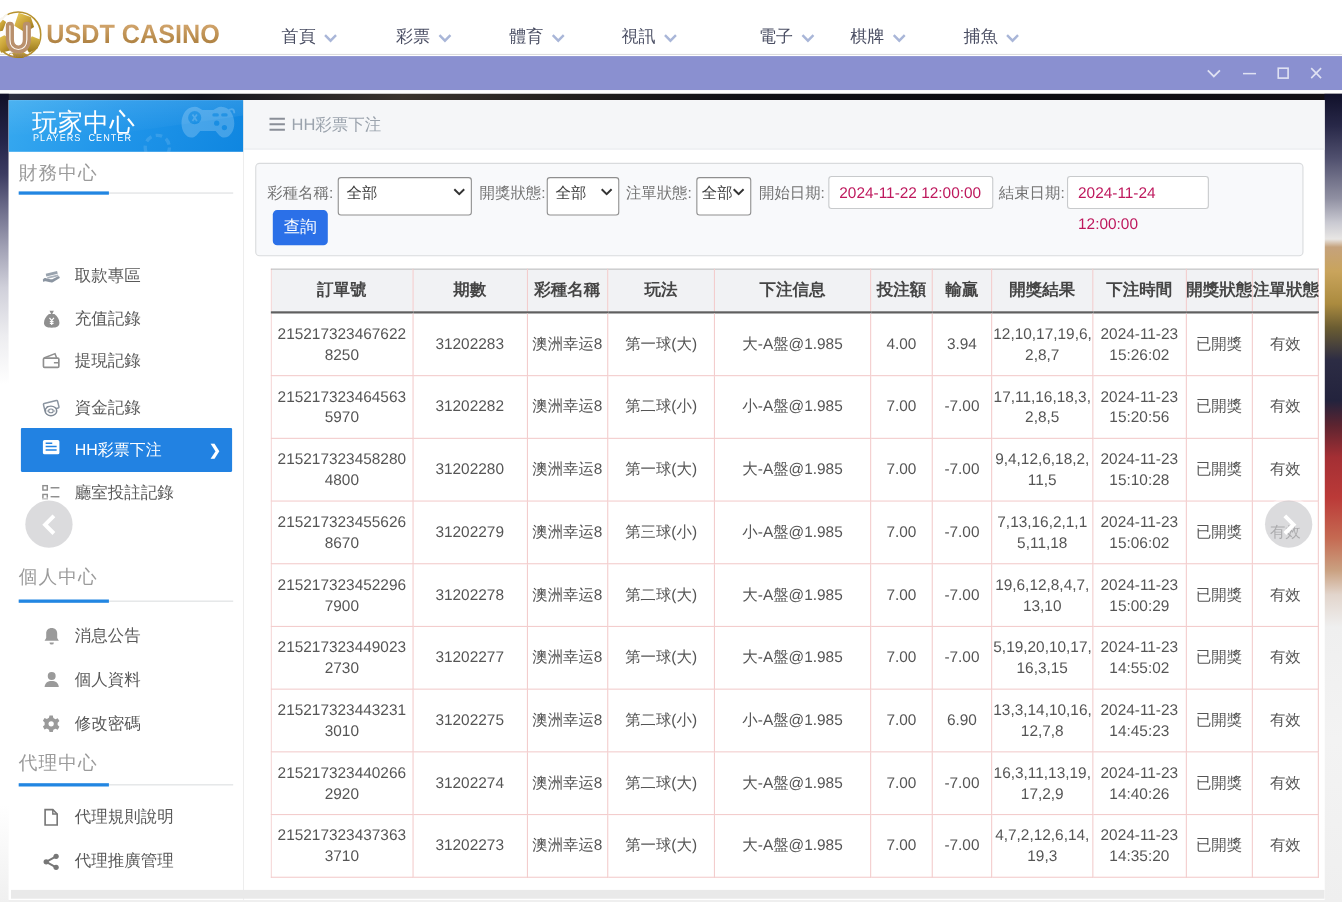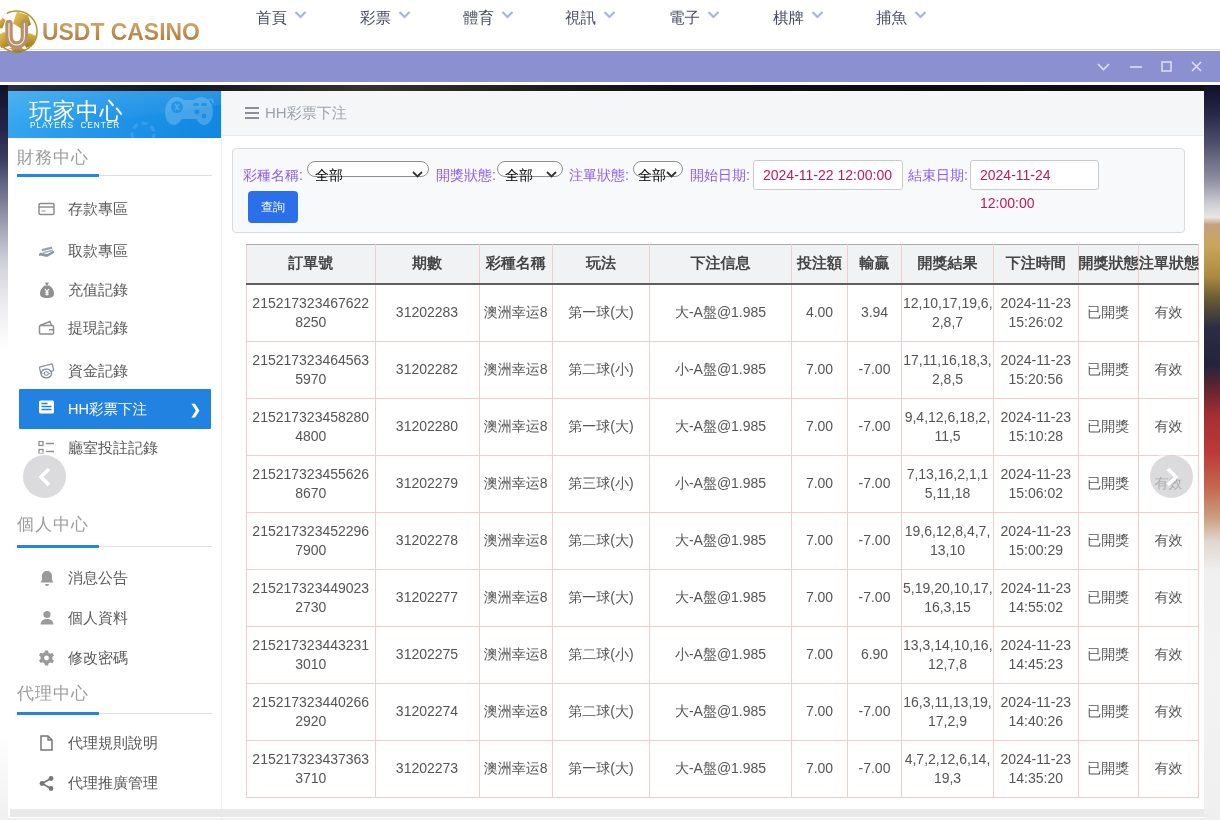--- a/index.html
+++ b/index.html
@@ -1,20 +1,20 @@
 <!DOCTYPE html>
 <html><head><meta charset="utf-8">
 <style>
 *{margin:0;padding:0;box-sizing:border-box}
 html,body{width:1220px;height:820px;overflow:hidden}
 body{font-family:"Liberation Sans",sans-serif;position:relative;background:#fff}
 
 #hdr{position:absolute;left:0;top:0;width:1220px;height:50px;background:#fff;border-bottom:1px solid #dcdcdc;z-index:5}
 #logo-txt{position:absolute;left:42px;top:20px;font-size:24px;font-weight:bold;letter-spacing:0px;transform:scaleX(.955);transform-origin:0 50%;background:linear-gradient(180deg,#cfa269 15%,#bc8f50 55%,#a97c3e 90%);-webkit-background-clip:text;background-clip:text;color:transparent;line-height:1;white-space:nowrap}
-.nav-it{position:absolute;top:8px;height:50px;display:flex;font-size:15.5px;color:#4a4e63}
+.nav-it{position:absolute;top:8px;height:50px;display:flex;align-items:center;font-size:15.5px;color:#4a4e63}
 .nav-it svg{margin-left:7px;margin-top:3px}
 
 #lav{position:absolute;left:0;top:51px;width:1220px;height:31px;background:#8a90d0;z-index:4}
 #lav .wc{position:absolute;top:0;height:31px;display:flex;align-items:center;color:#e4e6f6}
 #wline{position:absolute;left:0;top:82px;width:1220px;height:3px;background:#fdfdfd;z-index:4}
 
 #bd-top{position:absolute;left:0;top:85px;width:1220px;height:6px;background:linear-gradient(90deg,#2e3040 0%,#15161f 15%,#3a332d 30%,#23201e 42%,#101016 55%,#0b0b10 75%,#141117 100%);z-index:1}
 #bd-left{position:absolute;left:0;top:85px;width:8px;height:735px;background:linear-gradient(180deg,#111128 0%,#25254a 6%,#3c3c62 10%,#6a6a88 14%,#a0a0b4 19%,#d0d0da 24%,#ededf0 30%,#ffffff 36%,#ffffff 88%,#f0f0f0 100%);z-index:1}
 #bd-right{position:absolute;left:1204px;top:85px;width:16px;height:735px;background:linear-gradient(180deg,#10102a 0%,#282848 4%,#50506e 8%,#9090a2 13%,#cacad2 16%,#e8e6e4 18%,#c5a27c 19%,#c9a45c 22%,#ab8b3f 26%,#6a5c32 29%,#2c2c44 33%,#23233d 38%,#5c2430 41%,#a42f34 45%,#bb3a38 50%,#c56a52 55%,#caa181 59%,#e2d5cc 62%,#efefef 66%,#f3f3f3 80%,#efefef 100%);z-index:1}
 
@@ -32,25 +32,25 @@
 .m-item .tx{position:absolute;left:60px;top:50%;transform:translateY(-50%);font-size:15px;color:#595959}
 #sel-item{position:absolute;left:11px;width:192px;height:40px;background:#2282e2;border-radius:1px}
 #sel-item .ic{position:absolute;left:19px;top:50%;transform:translateY(-50%)}
 #sel-item .tx{position:absolute;left:49px;top:50%;transform:translateY(-50%);font-size:14.5px;color:#fff}
 #sel-item .ar{position:absolute;right:10px;top:50%;transform:translateY(-50%);color:#fff;font-size:13px;font-weight:bold}
 
 #main{position:absolute;left:214px;top:0;width:982px;height:727px;background:#fff}
 #crumb{position:absolute;left:0;top:0;width:982px;height:45px;background:#f5f6f8;border-bottom:1px solid #e9ebee}
 #crumb .tx{position:absolute;left:43px;top:13px;font-size:15px;color:#9ba3ad}
 #panel{position:absolute;left:10px;top:56.5px;width:953px;height:85px;background:#f8f9fb;border:1px solid #d9dbdd;border-radius:4px}
-.flabel{position:absolute;top:70px;font-size:14px;color:#8b5cf6;line-height:28px;z-index:3}
-.fsel{position:absolute;top:70px;height:16px;background:#fff;border:1px solid #8f8f8f;border-radius:13px;font-size:14px;color:#000000;line-height:26px;padding-left:7px;z-index:3}
+.flabel{position:absolute;top:70px;font-size:14px;color:#737373;line-height:28px;z-index:3}
+.fsel{position:absolute;top:70px;height:35px;background:#fff;border:1px solid #8f8f8f;border-radius:3px;font-size:14px;color:#404040;line-height:26px;padding-left:7px;z-index:3}
 .fsel svg{position:absolute;right:5px;top:9px}
 .finp{position:absolute;top:69px;height:30px;background:#fff;border:1px solid #c8cacc;border-radius:3px;font-size:14px;color:#be185d;line-height:28px;padding-left:9px;z-index:3}
-#qbtn{position:absolute;left:26px;top:100px;width:50px;height:32px;background:#2b70e8;border-radius:4px;color:#fff;font-size:12px;text-align:center;line-height:32px;z-index:3}
+#qbtn{position:absolute;left:26px;top:100px;width:50px;height:32px;background:#2b70e8;border-radius:4px;color:#fff;font-size:15px;text-align:center;line-height:32px;z-index:3}
 
 #tblwrap{position:absolute;left:24px;top:152.5px;width:1083px;height:565.5px;overflow:hidden}
 table{border-collapse:collapse;table-layout:fixed;width:952px}
 th{background:#f1f2f4;font-size:15px;font-weight:bold;color:#454545;height:40px;white-space:nowrap;overflow:visible;border:1px solid #f3cdcd;border-top:1px solid #ababab;border-bottom:2px solid #5f5f5f;padding:0}
 td{font-size:14px;color:#555;text-align:center;height:57px;border:1px solid #f3cdcd;padding:0 1px;line-height:19px;background:#fff}
 
 #hscroll{position:absolute;left:2px;top:718px;width:1194px;height:8px;background:#e9e9e9}
 
 .car{position:absolute;width:43px;height:43px;border-radius:50%;background:rgba(205,205,208,.72);box-shadow:0 0 0 3px rgba(255,255,255,.45);display:flex;align-items:center;justify-content:center;z-index:6}
 </style></head>
@@ -89,21 +89,21 @@
       </svg></div>
   <div class="nav-it" style="left:360px">彩票<svg width="13" height="8" viewBox="0 0 13 8">
         <path d="M1.5 1l5 5 5-5" fill="none" stroke="#a9b6d8" stroke-width="2.2"></path>
       </svg></div>
   <div class="nav-it" style="left:463px">體育<svg width="13" height="8" viewBox="0 0 13 8">
         <path d="M1.5 1l5 5 5-5" fill="none" stroke="#a9b6d8" stroke-width="2.2"></path>
       </svg></div>
   <div class="nav-it" style="left:565px">視訊<svg width="13" height="8" viewBox="0 0 13 8">
         <path d="M1.5 1l5 5 5-5" fill="none" stroke="#a9b6d8" stroke-width="2.2"></path>
       </svg></div>
-  <div class="nav-it" style="left:669px">電子<svg width="13" height="8" viewBox="0 0 13 8">
+  <div class="nav-it" style="left:690px">電子<svg width="13" height="8" viewBox="0 0 13 8">
         <path d="M1.5 1l5 5 5-5" fill="none" stroke="#a9b6d8" stroke-width="2.2"></path>
       </svg></div>
   <div class="nav-it" style="left:773px">棋牌<svg width="13" height="8" viewBox="0 0 13 8">
         <path d="M1.5 1l5 5 5-5" fill="none" stroke="#a9b6d8" stroke-width="2.2"></path>
       </svg></div>
   <div class="nav-it" style="left:876px">捕魚<svg width="13" height="8" viewBox="0 0 13 8">
         <path d="M1.5 1l5 5 5-5" fill="none" stroke="#a9b6d8" stroke-width="2.2"></path>
       </svg></div>
 </div>
 <div id="lav">
@@ -145,30 +145,20 @@
         </svg>
       <svg style="position:absolute;left:122px;top:30px;opacity:.12" width="26" height="26" viewBox="0 0 26 26">
           <circle cx="13" cy="13" r="11" fill="none" stroke="#fff" stroke-width="3" stroke-dasharray="6 4"></circle>
         </svg>
       <div class="t1">玩家中心</div>
       <div class="t2">PLAYERS&nbsp; CENTER</div>
     </div>
     <div class="sec-t" style="top:55px">財務中心</div>
     <div class="sec-line" style="top:84px"></div>
       <div class="sec-blue" style="top:84px"></div>
-    <div class="m-item" style="top:97.5px">
-        <span class="ic">
-          <svg width="17" height="17" viewBox="0 0 17 17">
-            <rect x="1" y="3" width="15" height="11" rx="1.5" fill="none" stroke="#8f8f8f" stroke-width="1.5"></rect>
-            <path d="M1 6.5h15" stroke="#8f8f8f" stroke-width="1.5"></path>
-            <path d="M3.5 10.5h4" stroke="#8f8f8f" stroke-width="1.2"></path>
-          </svg>
-        </span>
-        <span class="tx">存款專區</span>
-      </div>
     <div class="m-item" style="top:139.5px">
         <span class="ic">
           <svg width="19" height="17" viewBox="0 0 19 17">
             <path d="M4 6.2L15.5 3.4l.7 2.6-11.6 2.8z" fill="#99a3ae"></path>
             <path d="M5.5 9.5l11-2.6.5 1.8-11.2 2.6z" fill="#aab2bc"></path>
             <path d="M1 12.2c.8-1.4 2-2 3.4-1.6l4.2 1c1.2.3 2 .2 3-.4l4.6-2.4c.8-.4 1.6-.2 1.9.5.3.6 0 1.3-.7 1.7l-5.8 3.4c-1 .6-2 .7-3.2.4l-4.4-1.1c-1-.2-1.8 0-2.5.7z" fill="#8b95a1"></path>
           </svg>
         </span>
         <span class="tx">取款專區</span>
       </div>

